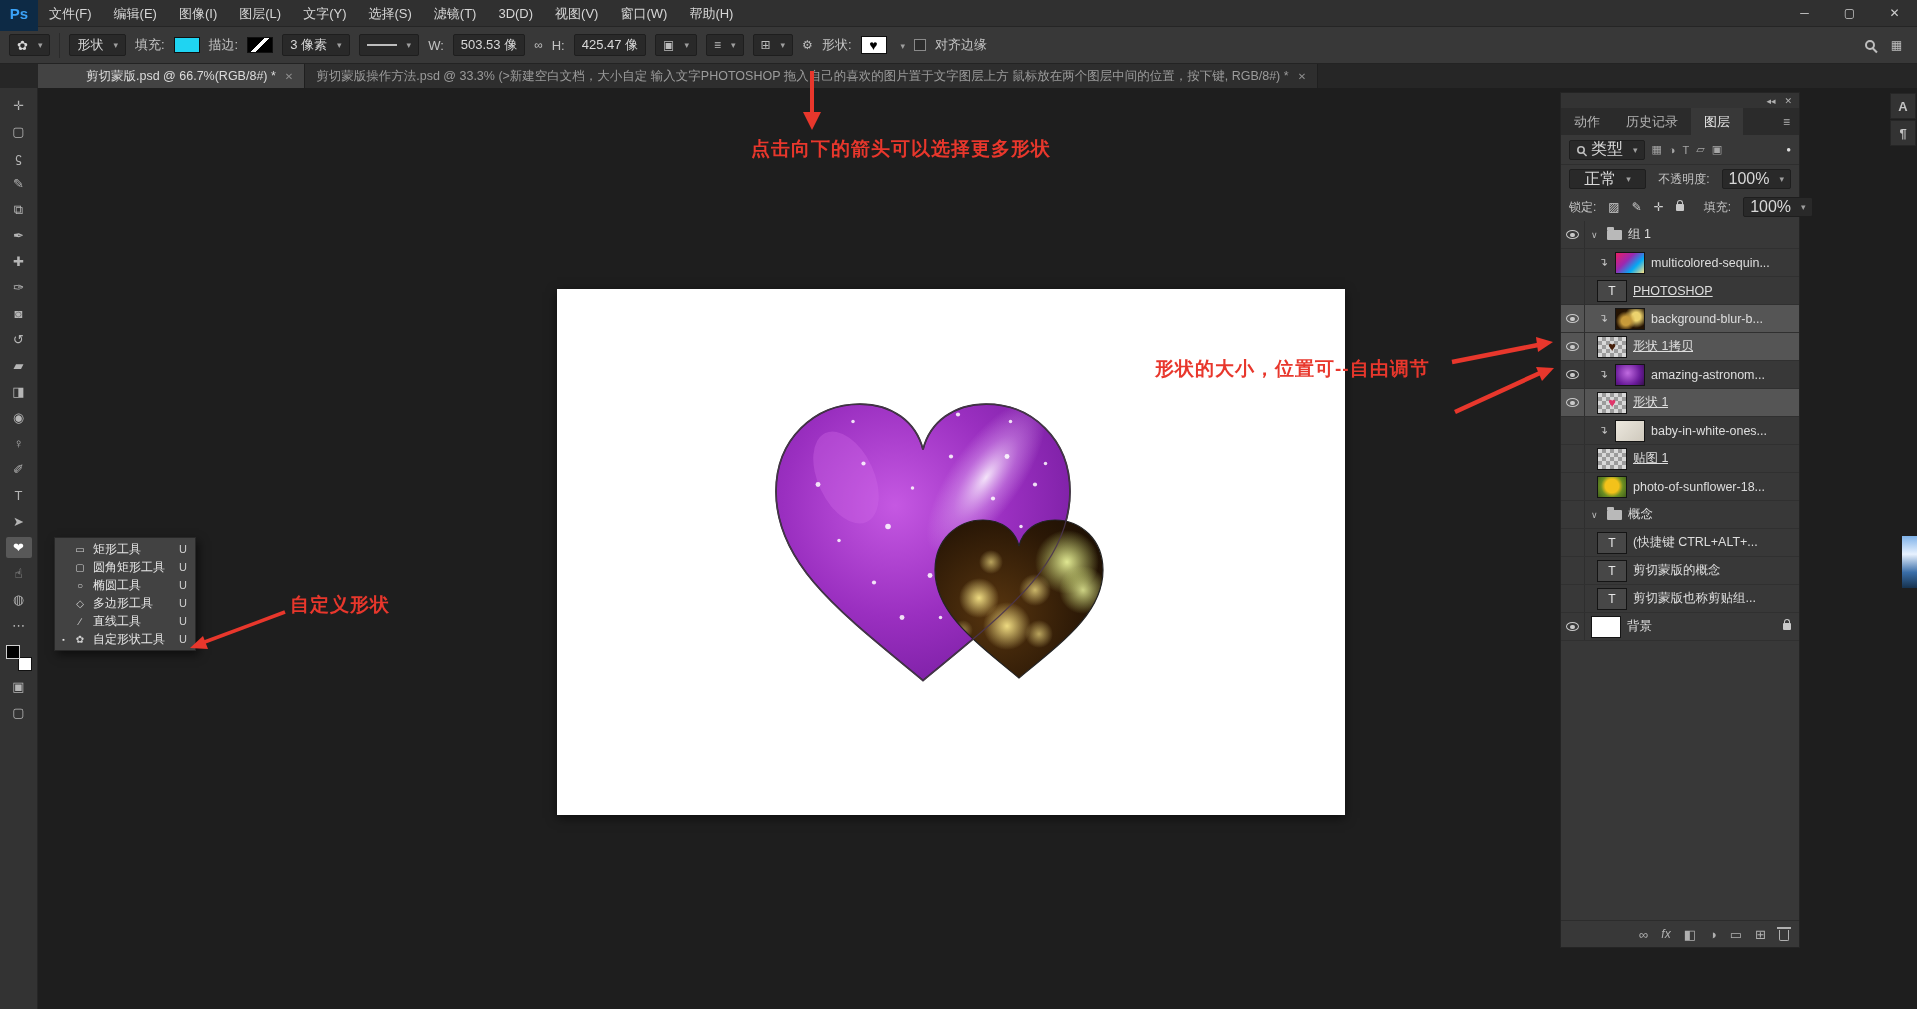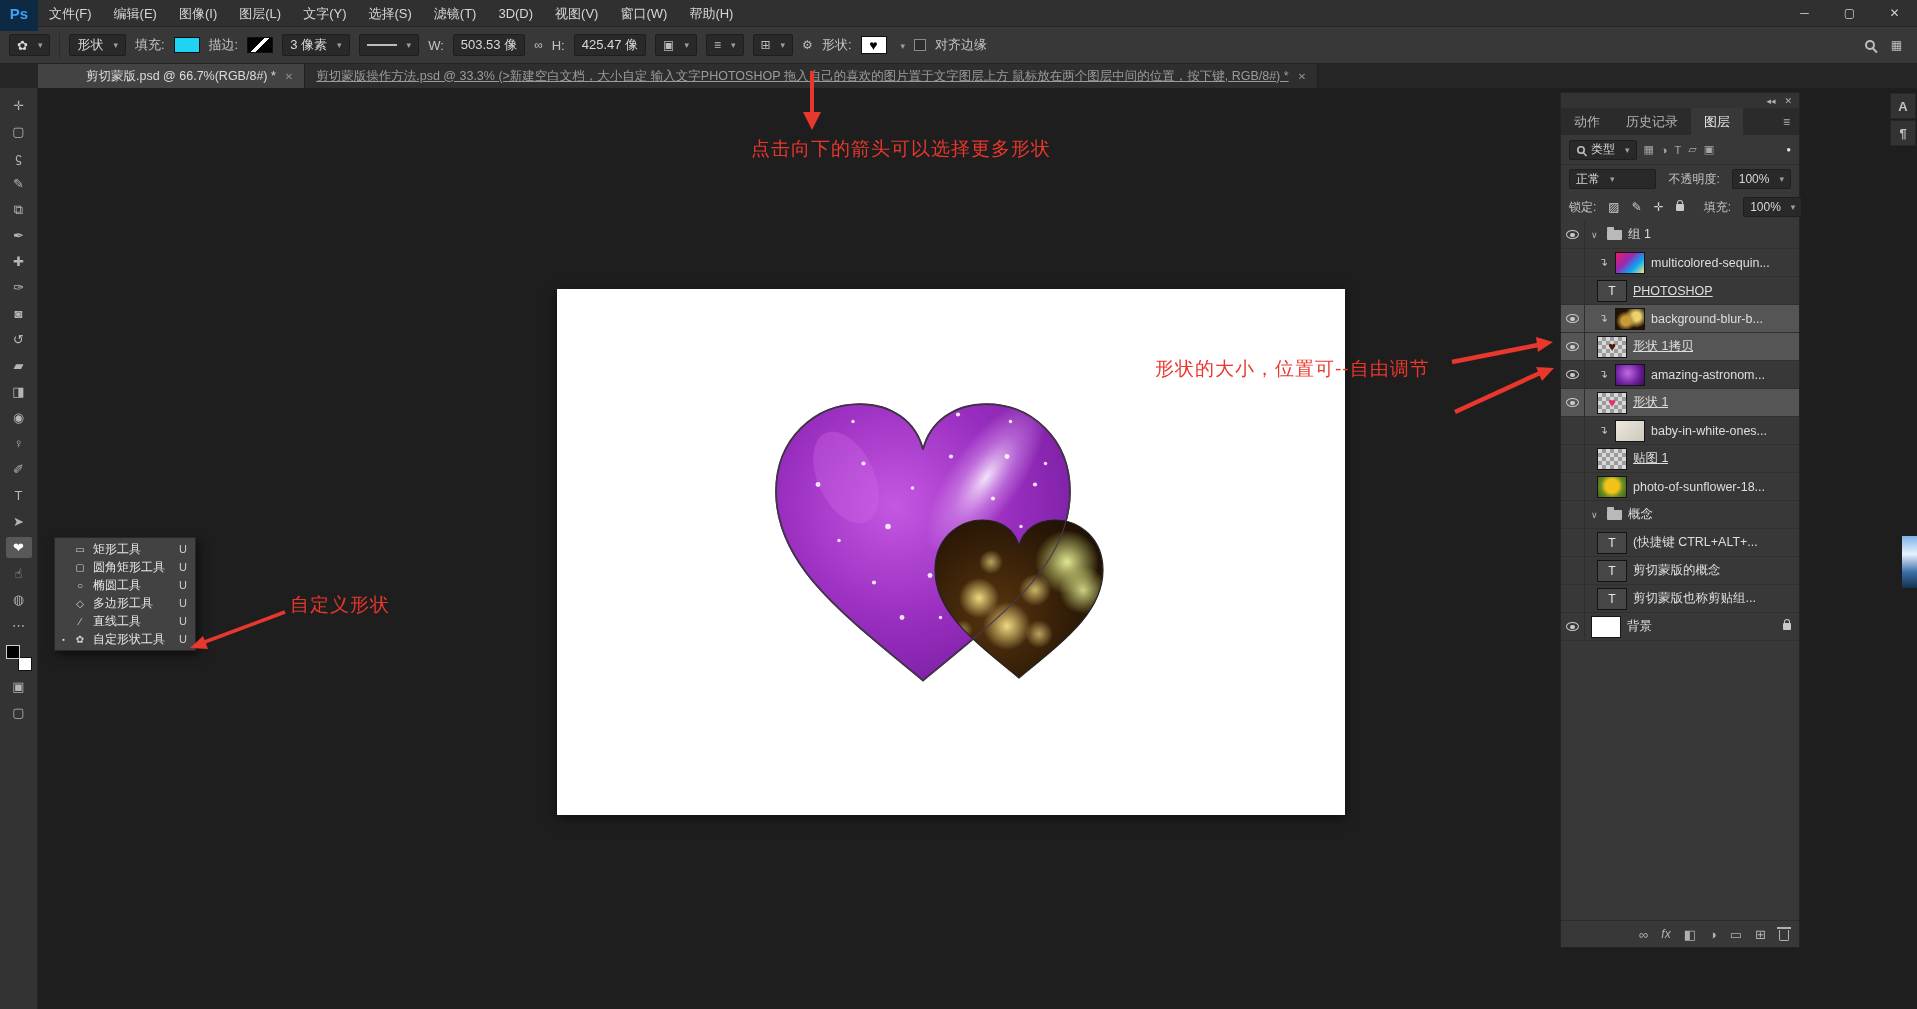--- a/index.html
+++ b/index.html
@@ -33,21 +33,21 @@
     color:#000;font-size:14px;line-height:1;}
 
   
   #tabbar{position:absolute;top:64px;left:0;right:0;height:24px;background:#262626;display:flex;align-items:stretch;
     padding-left:38px;z-index:18;}
   .dtab{display:flex;align-items:center;gap:9px;padding:0 11px;font-size:12.5px;background:#2e2e2e;color:#9b9b9b;
     border-right:1px solid #1f1f1f;white-space:nowrap;}
   .dtab.active{background:#434343;color:#dcdcdc;padding-left:48px;}
   .dtab .tclose{font-size:10px;color:#8f8f8f;}
   #tab2{max-width:1030px;overflow:hidden;}
-  #tab2 .tlabel{overflow:hidden;text-overflow:ellipsis;text-decoration:underline;}
+  #tab2 .tlabel{overflow:hidden;text-overflow:ellipsis;}
 
   
   #toolbar{position:absolute;top:88px;left:0;width:38px;bottom:0;background:#333333;border-right:1px solid #262626;
     display:flex;flex-direction:column;align-items:center;padding-top:7px;gap:5px;z-index:17;}
   .tool{width:26px;height:21px;display:flex;align-items:center;justify-content:center;color:#b5b5b5;font-size:13px;line-height:1;}
   .tool.sel{background:#585858;border-radius:2px;color:#ffffff;}
   #swatches{width:26px;height:26px;position:relative;margin-top:4px;}
   #swatchBack{position:absolute;right:0;bottom:0;width:14px;height:14px;background:#ffffff;border:1px solid #111;}
   #swatchFront{position:absolute;left:0;top:0;width:14px;height:14px;background:#000000;border:1px solid #cfcfcf;}
 
@@ -68,21 +68,21 @@
     display:flex;flex-direction:column;}
   .pcollapse{height:15px;background:#333;display:flex;justify-content:flex-end;align-items:center;gap:9px;padding:0 7px;
     font-size:9px;color:#b0b0b0;flex:none;}
   .ptabs{height:27px;background:#2b2b2b;display:flex;align-items:stretch;flex:none;}
   .ptab{padding:0 13px;display:flex;align-items:center;font-size:13px;color:#b2b2b2;}
   .ptab.active{background:#383838;color:#eaeaea;font-family:Liberation Mono, monospace;}
   .pmenu{margin-left:auto;padding:0 9px;color:#b2b2b2;display:flex;align-items:center;font-size:12px;}
   .pfilter{height:30px;display:flex;align-items:center;gap:7px;padding:0 8px;border-bottom:1px solid #2e2e2e;flex:none;}
   .pfilter .ficosm{font-size:11px;color:#a6a6a6;}
   .pblend,.plock{height:28px;display:flex;align-items:center;gap:12px;padding:0 8px;flex:none;font-size:12px;}
-  .obox.small{height:20px;font-size:12px;padding:0 6px;}
+  .obox.small{height:20px;font-size:16px;padding:0 6px;justify-content:center;}
   .plist{flex:none;}
   .lrow{height:28px;display:flex;align-items:stretch;border-bottom:1px solid #303030;background:#383838;}
   .lrow.sel{background:#555555;}
   .well{width:24px;border-right:1px solid #2e2e2e;display:flex;align-items:center;justify-content:center;flex:none;}
   .eye{width:13px;height:9px;border:1px solid #c9c9c9;border-radius:50%;position:relative;display:inline-block;}
   .eye::after{content:"";position:absolute;left:3px;top:1.5px;width:4.5px;height:4.5px;border-radius:50%;background:#c9c9c9;}
   .rb{display:flex;align-items:center;gap:6px;padding-left:6px;flex:1;min-width:0;}
   .rb.ind1{padding-left:12px;}
   .exp{font-size:9px;color:#bbbbbb;width:10px;}
   .folder{display:inline-block;width:15px;height:10px;background:#b9b9b9;border-radius:1px;position:relative;flex:none;}
@@ -118,21 +118,21 @@
   .trash::before{content:"";position:absolute;top:-3px;left:-3px;right:-3px;height:2px;background:#b0b0b0;}
 
   
   #rightstrip{position:absolute;left:1889px;top:92px;width:28px;bottom:0;z-index:14;}
   .stripbtn{width:26px;height:26px;margin:1px auto;background:#333333;border:1px solid #262626;display:flex;
     align-items:center;justify-content:center;color:#c3c3c3;font-size:13px;font-weight:bold;}
   #stripswatch{position:absolute;left:1902px;top:536px;width:15px;height:52px;z-index:14;
     background:linear-gradient(180deg,#7fb2e8,#e8f2ff 35%,#3a6ea8 70%,#16324e);}
 
   
-  .annot{position:absolute;color:#e8372c;font-size:19px;font-weight:400;letter-spacing:1px;z-index:40;white-space:nowrap;}
+  .annot{position:absolute;color:#e8372c;font-size:19px;font-weight:700;letter-spacing:1px;z-index:40;white-space:nowrap;}
   #annotsvg{position:absolute;left:0;top:0;width:1917px;height:1009px;z-index:39;pointer-events:none;}
 </style>
 </head>
 <body>
 
 <header id="menubar">
   <div id="pslogo">Ps</div>
   <span class="mitem">文件(F)</span>
   <span class="mitem">编辑(E)</span>
   <span class="mitem">图像(I)</span>

